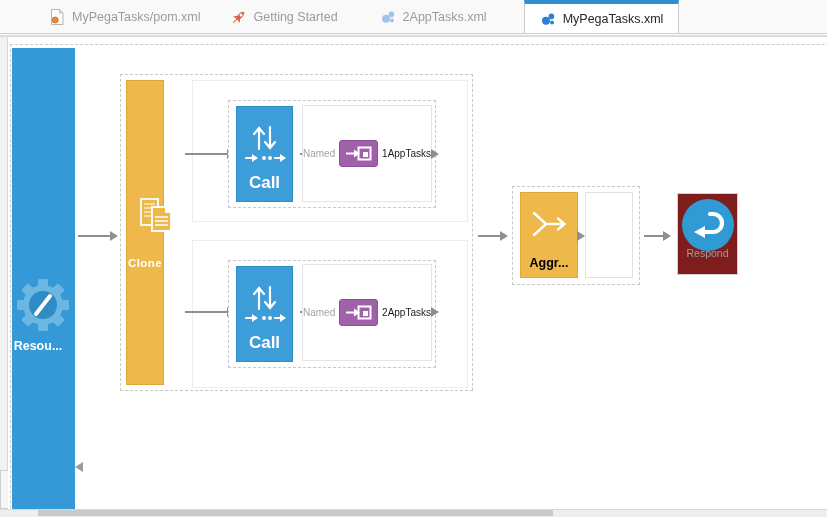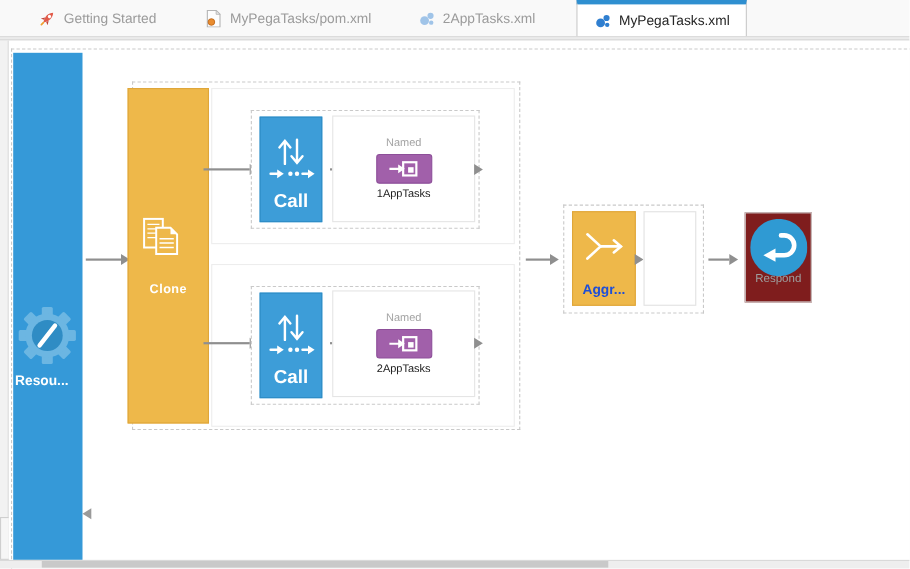--- a/index.html
+++ b/index.html
@@ -35,21 +35,21 @@
   .abs { position:absolute; }
   #flow-scope { left:10px; top:44px; width:990px; height:700px; border:1px dashed #c9c9c9; }
 
   #source-bar { left:12px; top:48px; width:63px; height:461px; background:#3599d8;
     display:flex; flex-direction:column; align-items:center; }
   #source-icon { position:absolute; left:3px; top:229px; width:56px; height:56px; }
   #source-label { position:absolute; left:0; top:291px; width:52px; text-align:center;
     color:#fff; font-weight:bold; font-size:12.5px; }
 
   #clone-scope { left:120px; top:74px; width:353px; height:317px; border:1px dashed #c9c9c9; background:#fff; }
-  #clone-bar { left:116px; top:80px; width:74px; height:305px; background:#eeb84a;
+  #clone-bar { left:126px; top:80px; width:38px; height:305px; background:#eeb84a;
     border:1px solid #dfa63a; }
   #clone-icon { position:absolute; left:6px; top:115px; width:46px; height:42px; }
   #clone-label { position:absolute; left:0; top:176px; width:100%; text-align:center;
     color:#fff; font-weight:bold; font-size:11.5px; letter-spacing:.4px; }
 
   .lane { border:1px solid #ededed; background:#fff; }
   #lane-1 { left:192px; top:80px;  width:276px; height:142px; }
   #lane-2 { left:192px; top:240px; width:276px; height:148px; }
   .branch-scope { border:1px dashed #c9c9c9; background:#fff; }
   #branch-1 { left:228px; top:100px; width:208px; height:108px; }
@@ -58,30 +58,30 @@
   .call-box { width:57px; height:96px; background:#3d9dd8; border:1px solid #2d8cc6;
     display:flex; flex-direction:column; align-items:center; justify-content:space-between;
     padding:10px 0 8px 0; }
   #call-1 { left:236px; top:106px; } #call-2 { left:236px; top:266px; }
   .call-label { color:#fff; font-weight:bold; font-size:17px; }
 
   .subbox { border:1px solid #e5e5e5; background:#fff; }
   #subbox-1 { left:302px; top:105px; width:130px; height:97px; }
   #subbox-2 { left:302px; top:264px; width:130px; height:97px; }
   .named-wrap { position:absolute; left:0; top:0; width:100%; height:100%;
-    display:flex; flex-direction:column; align-items:center; justify-content:center; gap:4px; }
+    display:flex; flex-direction:row; align-items:center; justify-content:center; gap:4px; }
   .named-type { font-size:10px; color:#a3a3a3; }
   .ref-chip { width:51px; height:27px; background:#a160aa; border:1px solid #8d4f99;
     border-radius:3px; display:flex; align-items:center; justify-content:center; }
   .ref-name { font-size:10px; color:#1a1a1a; }
 
   #aggr-scope { left:512px; top:186px; width:128px; height:99px; border:1px dashed #c9c9c9; background:#fff; }
   #aggr-box { left:520px; top:192px; width:58px; height:86px; background:#eeb84a; border:1px solid #dfa63a;
     display:flex; flex-direction:column; align-items:center; justify-content:space-between; padding:12px 0 7px 0; }
-  #aggr-label { color:#1d4ed8; font-weight:bold; font-size:12.5px; }
+  #aggr-label { color:#000000; font-weight:bold; font-size:12.5px; }
   #aggr-empty { left:585px; top:192px; width:48px; height:86px; border:1px solid #e2e2e2; background:#fff; }
 
   #respond-box { left:677px; top:193px; width:61px; height:82px; background:#7f1d1d;
     border:1px solid #d2d2d2; }
   #respond-icon { position:absolute; left:4px; top:5px; width:52px; height:52px; }
   #respond-label { position:absolute; left:0; top:53px; width:100%; text-align:center;
     font-size:10.5px; color:#9e9e9e; }
 
   
   .arrow { position:absolute; height:2px; background:#8f8f8f; }
@@ -92,44 +92,44 @@
   .head-left { position:absolute; width:0; height:0;
     border-right:8px solid #9a9a9a; border-top:5px solid transparent; border-bottom:5px solid transparent; }
   svg { display:block; }
 </style>
 </head>
 <body>
 
 <div id="page">
 
   <div id="tabbar">
+    <div class="tab sp1">
+      <span class="ticon">
+        <svg width="14" height="16" viewBox="0 0 14 16">
+          <path d="M1.5 .5 h8 l3.5 3.5 v11.5 h-11.5 z" fill="#fdfdfd" stroke="#b5b5b5"></path>
+          <path d="M9.5 .5 l3.5 3.5 h-3.5 z" fill="#e8e8e8" stroke="#b5b5b5" stroke-width=".8"></path>
+          <circle cx="5.2" cy="11" r="3" fill="#e98c2f" stroke="#c06818" stroke-width=".8"></circle>
+        </svg>
+      </span>
+      <span>MyPegaTasks/pom.xml</span>
+    </div>
+
     <div class="tab">
       <span class="ticon">
         <svg width="16" height="16" viewBox="0 0 16 16">
           <g transform="rotate(45 8 8)">
             <path d="M8 0.5 C11 3.5 11.2 8.5 8 13 C4.8 8.5 5 3.5 8 0.5" fill="#e25b4a"></path>
             <path d="M5.8 8.5 L3.6 12 L6.6 10.8 Z" fill="#c0443a"></path>
             <path d="M10.2 8.5 L12.4 12 L9.4 10.8 Z" fill="#c0443a"></path>
             <circle cx="8" cy="5.2" r="1.5" fill="#fff"></circle>
             <path d="M8 13 L8 15.6" stroke="#f0a030" stroke-width="1.6" stroke-linecap="round"></path>
           </g>
         </svg>
       </span>
       <span>Getting Started</span>
-    </div>
-
-    <div class="tab sp1">
-      <span class="ticon">
-        <svg width="14" height="16" viewBox="0 0 14 16">
-          <path d="M1.5 .5 h8 l3.5 3.5 v11.5 h-11.5 z" fill="#fdfdfd" stroke="#b5b5b5"></path>
-          <path d="M9.5 .5 l3.5 3.5 h-3.5 z" fill="#e8e8e8" stroke="#b5b5b5" stroke-width=".8"></path>
-          <circle cx="5.2" cy="11" r="3" fill="#e98c2f" stroke="#c06818" stroke-width=".8"></circle>
-        </svg>
-      </span>
-      <span>MyPegaTasks/pom.xml</span>
     </div>
 
 
     <div class="tab sp3">
       <span class="ticon faded">
         <svg width="14" height="14" viewBox="0 0 14 14">
           <circle cx="5" cy="8.8" r="4" fill="#4a90d9"></circle>
           <circle cx="10.4" cy="4.4" r="2.8" fill="#4a90d9"></circle>
           <circle cx="11" cy="10.6" r="2" fill="#4a90d9"></circle>
         </svg>

